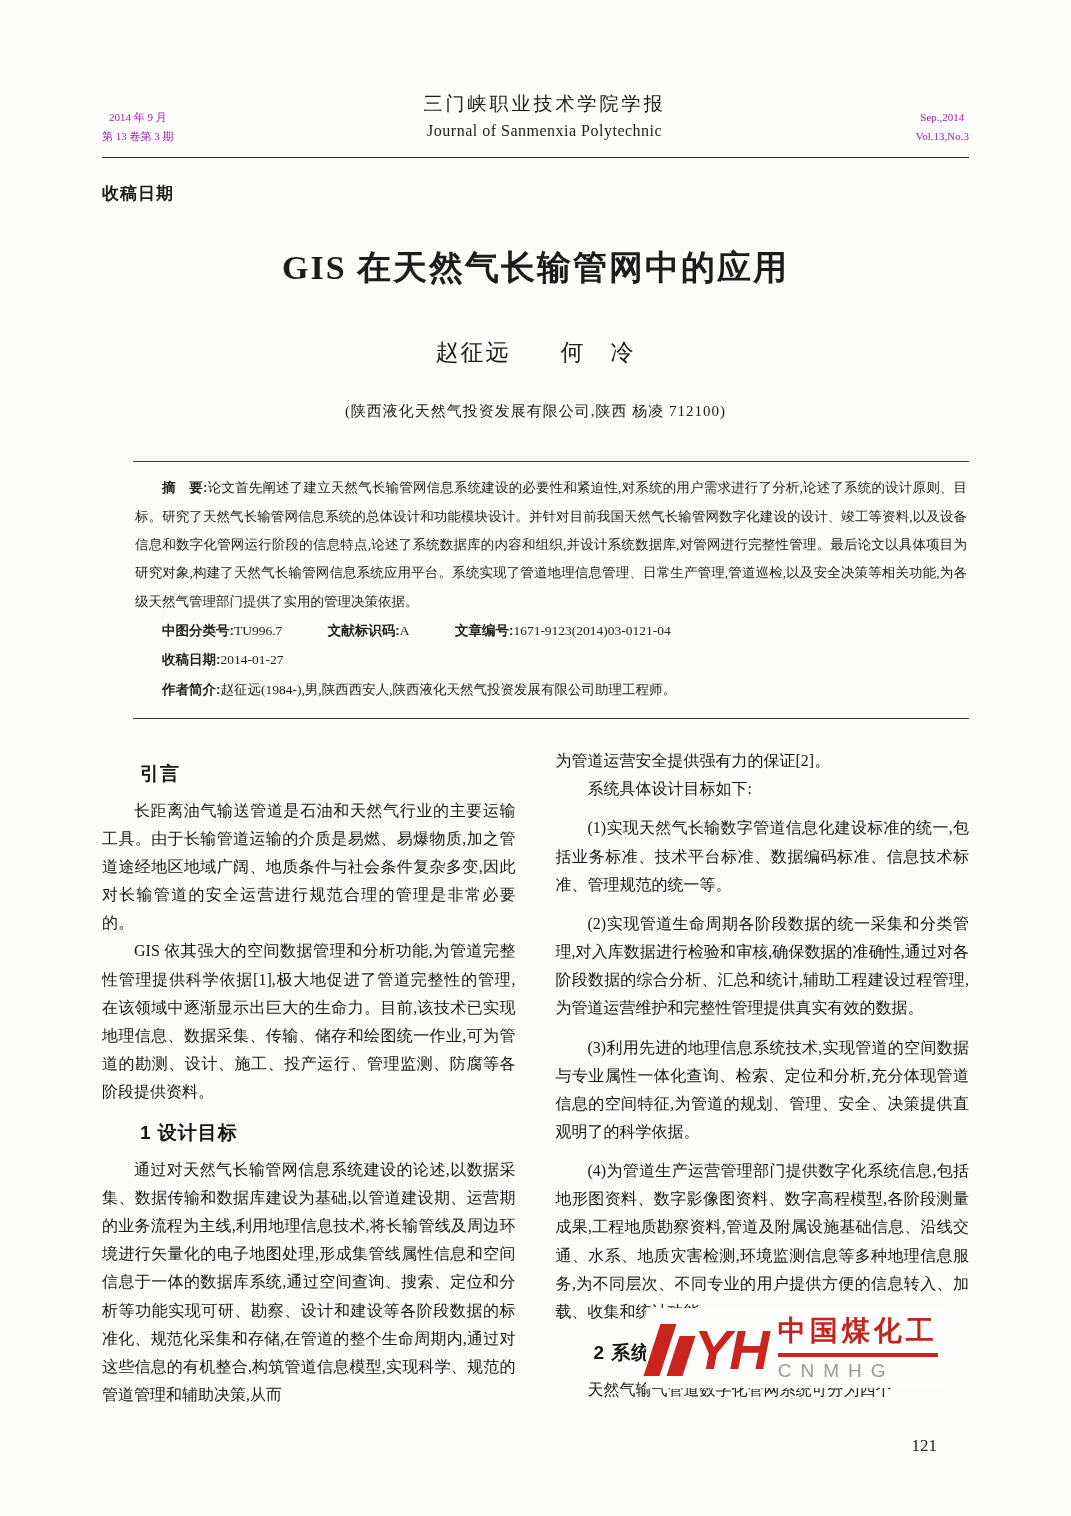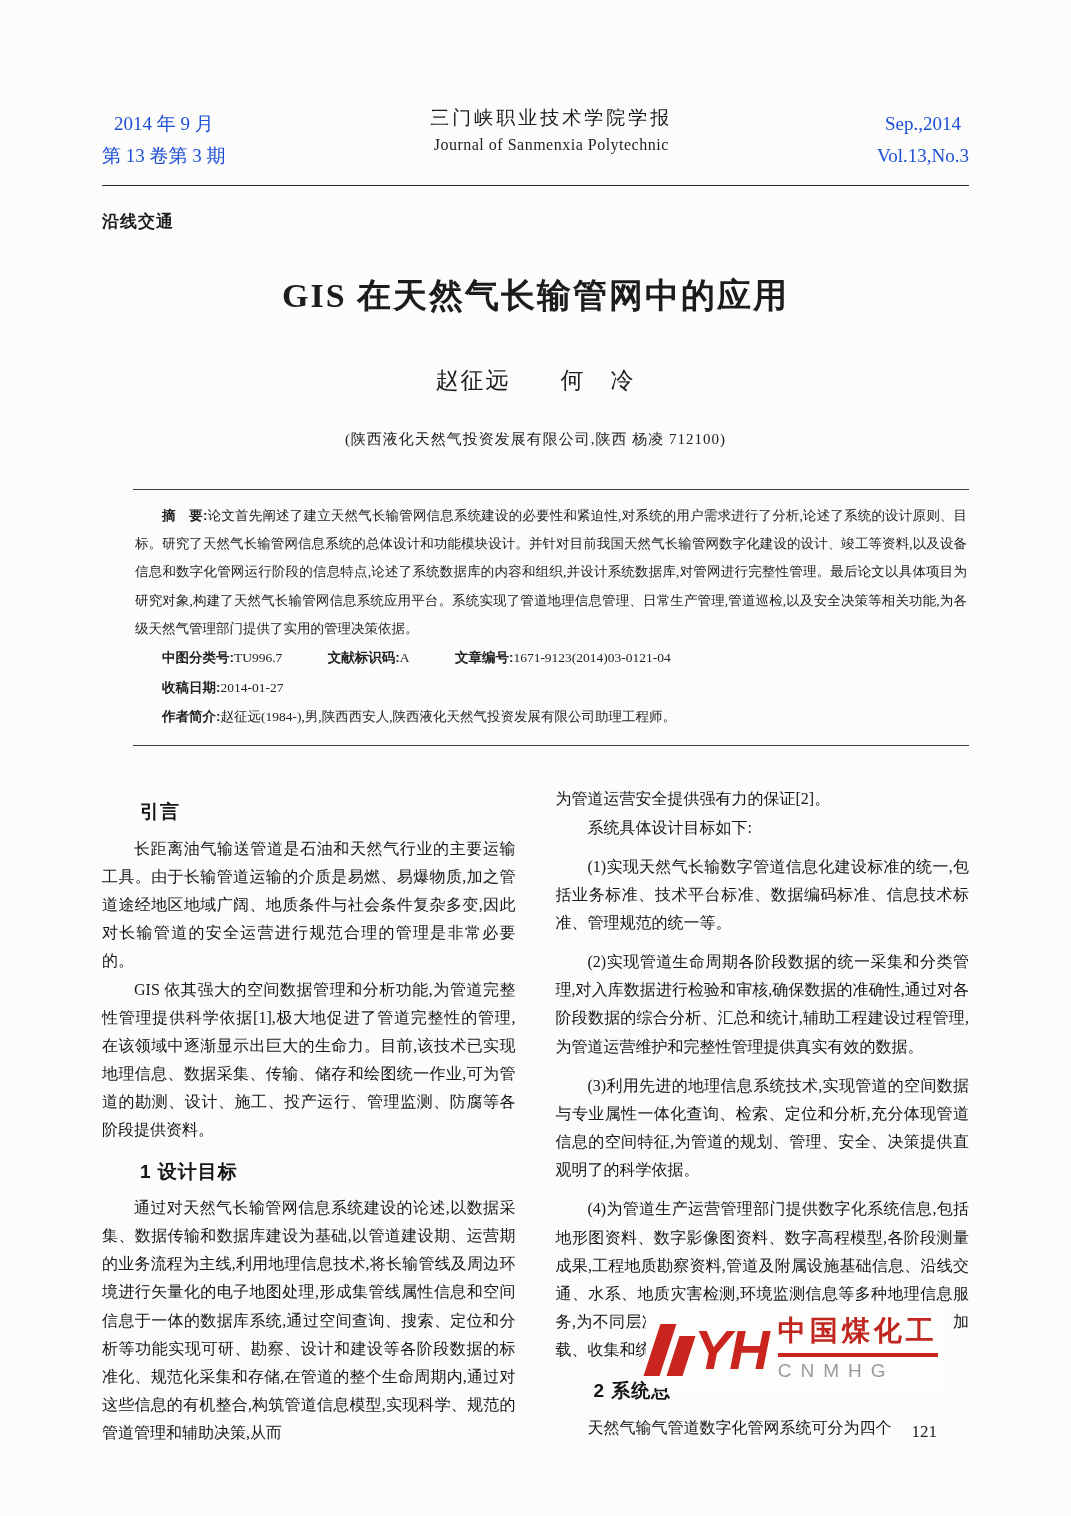--- a/index.html
+++ b/index.html
@@ -2,60 +2,60 @@
 <html><head>
 <meta charset="utf-8">
 <style>
   * { margin:0; padding:0; box-sizing:border-box; }
   html,body { background:#e8e8e6; }
   body { width:1071px; height:1516px; position:relative; font-family:"Liberation Serif","DejaVu Serif",serif; color:#1c1c1c; }
   .page { position:absolute; inset:0; background:#fcfcfa; padding:86px 102px 0 102px; overflow:hidden; }
 
   
   .journal-header { display:flex; justify-content:space-between; align-items:center; padding-bottom:12px; border-bottom:1.5px solid #2b2b2b; }
-  .jh-side { font-size:19px; line-height:1.7; text-align:center; color:#1d4ed8;margin-top:22px; }
+  .jh-side { font-size:11px; line-height:1.7; text-align:center; color:#a21caf;margin-top:22px; }
   .jh-center { text-align:center; }
   .jh-center .cn { font-size:19px; letter-spacing:3px; }
   .jh-center .en { font-size:16px; margin-top:5px; letter-spacing:0.5px; }
 
   .section-label { font-family:"Liberation Sans","DejaVu Sans",sans-serif; font-weight:bold; font-size:17px; margin-top:24px; letter-spacing:1px; }
 
   .article-title { text-align:center; font-size:34px; font-weight:bold; margin-top:40px; letter-spacing:2px; }
   .article-authors { text-align:center; font-size:23px; margin-top:46px; letter-spacing:2px; }
   .article-affiliation { text-align:center; font-size:15px; margin-top:34px; letter-spacing:1px; }
 
   
   .abstract-block { margin-top:40px; margin-left:31px; border-top:1px solid #3a3a3a; border-bottom:1px solid #3a3a3a; padding:12px 2px 14px 2px; font-size:13.5px; line-height:2.1; color:#222; }
   .abstract-block p { text-align:justify; }
   .indent2 { text-indent:2em; }
   .meta-line { padding-left:2em; margin-top:1px; }
   .lbl { font-family:"Liberation Sans","DejaVu Sans",sans-serif; font-weight:bold; }
   .meta-pair { margin-right:42px; }
   .meta-pair:last-child { margin-right:0; }
 
   
-  .body-cols { display:flex; gap:40px; margin-top:39px; }
+  .body-cols { display:flex; gap:40px; margin-top:28px; }
   .col { flex:1; min-width:0; font-size:16px; line-height:1.76; text-align:justify; color:#161616; }
   .col p { text-indent:2em; }
   .col p.noindent { text-indent:0; }
   .col p.gap { margin-top:11px; }
   .col h3 { font-family:"Liberation Sans","DejaVu Sans",sans-serif; font-weight:bold; font-size:19px; text-indent:2em; margin-top:10px; margin-bottom:6px; letter-spacing:1px; }
 
   
   .watermark { position:absolute; left:646px; top:1308px; display:flex; align-items:center; gap:10px; background:#fdfdfc; padding:4px 8px 6px 6px; }
   .wm-mark { display:flex; align-items:flex-end; height:58px; }
   .wm-m1, .wm-m2 { display:inline-block; width:16px; height:52px; background:#c9241e; transform:skewX(-18deg); margin-right:5px; }
   .wm-m2 { height:40px; }
   .wm-yh { font-family:"Liberation Sans","DejaVu Sans",sans-serif; font-weight:bold; font-style:italic; font-size:56px; line-height:52px; color:#c9241e; letter-spacing:-2px; }
   .wm-right { display:flex; flex-direction:column; }
   .wm-name { font-size:28px; font-weight:bold; color:#c0261f; letter-spacing:4px; font-family:"Liberation Sans","DejaVu Sans",sans-serif; }
   .wm-bar { height:4px; background:#c9241e; margin-top:3px; }
   .wm-sub { font-family:"Liberation Sans","DejaVu Sans",sans-serif; font-size:19px; color:#9a9a98; letter-spacing:9px; margin-top:3px; }
 
-  .page-number { position:absolute; right:134px; bottom:74px; font-size:17px; color:#222; }
+  .page-number { position:absolute; right:134px; bottom:60px; font-size:17px; color:#222; }
 </style>
 </head>
 <body>
 
 <div class="page">
 
   <div class="journal-header">
     <div class="jh-side">
       <div>2014 年 9 月</div>
       <div>第 13 卷第 3 期</div>
@@ -63,21 +63,21 @@
     <div class="jh-center">
       <div class="cn">三门峡职业技术学院学报</div>
       <div class="en">Journal of Sanmenxia Polytechnic</div>
     </div>
     <div class="jh-side">
       <div>Sep.,2014</div>
       <div>Vol.13,No.3</div>
     </div>
   </div>
 
-  <div class="section-label">沿线交通</div>
+  <div class="section-label">收稿日期</div>
 
   <h1 class="article-title">GIS 在天然气长输管网中的应用</h1>
   <div class="article-authors">赵征远　　何　冷</div>
   <div class="article-affiliation">(陕西液化天然气投资发展有限公司,陕西 杨凌 712100)</div>
 
   <div class="abstract-block">
     <p class="indent2"><span class="lbl">摘　要:</span><span>论文首先阐述了建立天然气长输管网信息系统建设的必要性和紧迫性,对系统的用户需求进行了分析,论述了系统的设计原则、目标。研究了天然气长输管网信息系统的总体设计和功能模块设计。并针对目前我国天然气长输管网数字化建设的设计、竣工等资料,以及设备信息和数字化管网运行阶段的信息特点,论述了系统数据库的内容和组织,并设计系统数据库,对管网进行完整性管理。最后论文以具体项目为研究对象,构建了天然气长输管网信息系统应用平台。系统实现了管道地理信息管理、日常生产管理,管道巡检,以及安全决策等相关功能,为各级天然气管理部门提供了实用的管理决策依据。</span></p>
     <div class="meta-line">
       <span class="meta-pair"><span class="lbl">中图分类号:</span><span>TU996.7</span></span>
       <span class="meta-pair"><span class="lbl">文献标识码:</span><span>A</span></span>

